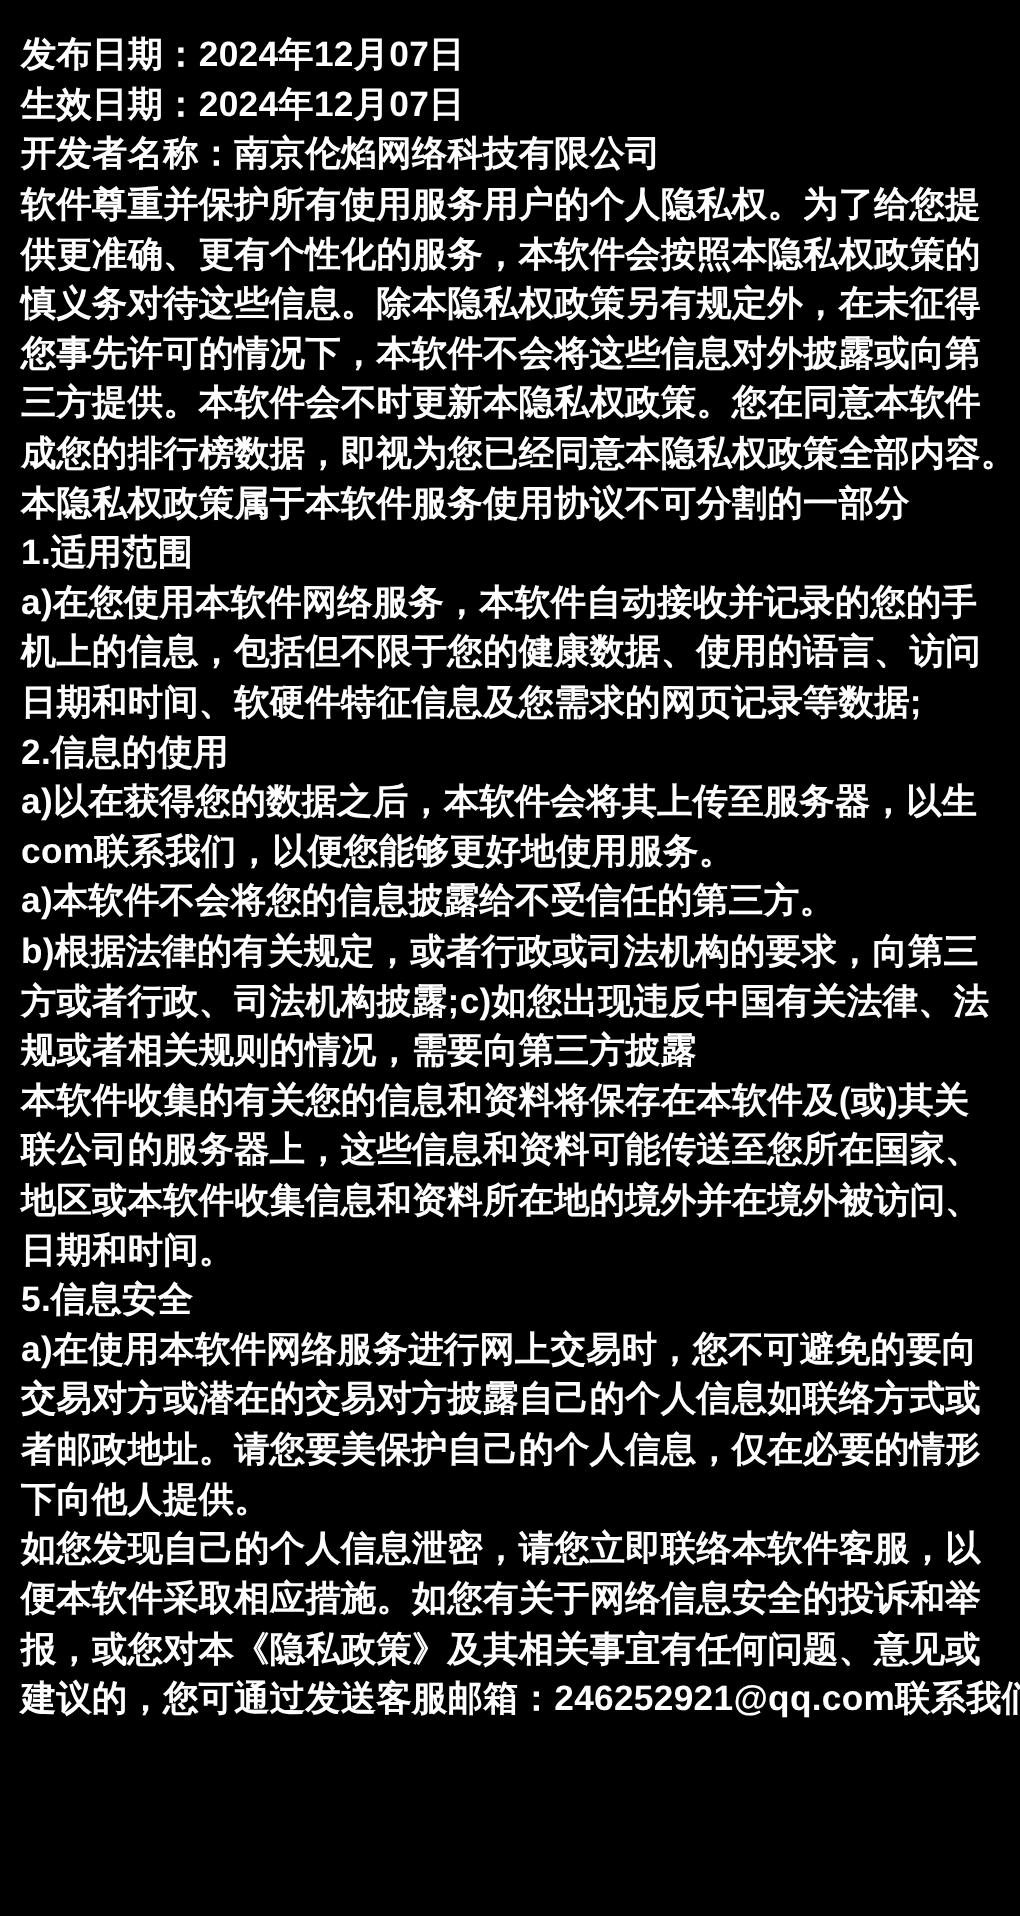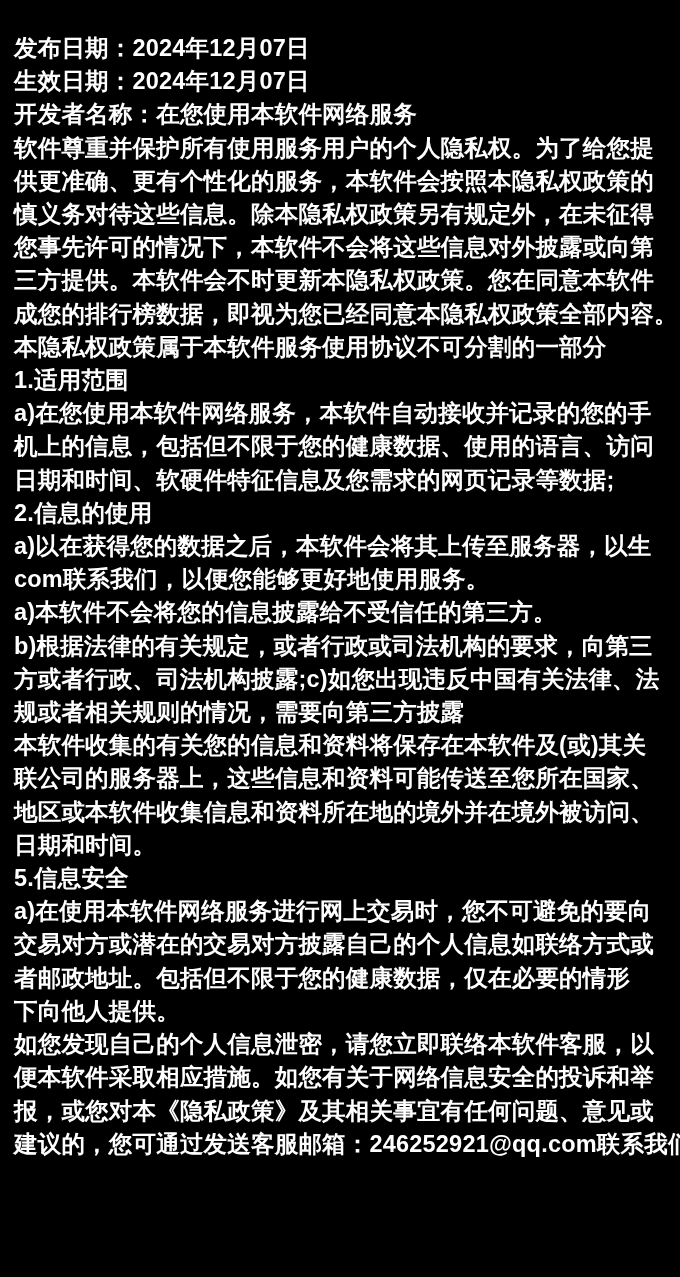--- a/index.html
+++ b/index.html
@@ -9,40 +9,40 @@
   }
   body {
     width: 680px;
     height: 1277px;
     overflow: hidden;
   }
   .doc {
     box-sizing: border-box;
     width: 680px;
     height: 1277px;
-    padding: 32px 10px 0 14px;
+    padding: 20px 10px 0 14px;
     background: #000000;
     color: #ffffff;
     font-family: "Liberation Sans", "DejaVu Sans", sans-serif;
     font-weight: bold;
     font-size: 23.5px;
     line-height: 33.2px;
   }
   .line {
     white-space: nowrap;
     letter-spacing: 0.2px;
   }
 </style>
 </head>
 <body>
 
 <div class="doc" id="privacy-doc">
     <div class="line">发布日期：2024年12月07日</div>
     <div class="line">生效日期：2024年12月07日</div>
-    <div class="line">开发者名称：在您使用本软件网络服务</div>
+    <div class="line">开发者名称：南京伦焰网络科技有限公司</div>
     <div class="line">软件尊重并保护所有使用服务用户的个人隐私权。为了给您提</div>
     <div class="line">供更准确、更有个性化的服务，本软件会按照本隐私权政策的</div>
     <div class="line">慎义务对待这些信息。除本隐私权政策另有规定外，在未征得</div>
     <div class="line">您事先许可的情况下，本软件不会将这些信息对外披露或向第</div>
     <div class="line">三方提供。本软件会不时更新本隐私权政策。您在同意本软件</div>
     <div class="line">成您的排行榜数据，即视为您已经同意本隐私权政策全部内容。</div>
     <div class="line">本隐私权政策属于本软件服务使用协议不可分割的一部分</div>
     <div class="line">1.适用范围</div>
     <div class="line">a)在您使用本软件网络服务，本软件自动接收并记录的您的手</div>
     <div class="line">机上的信息，包括但不限于您的健康数据、使用的语言、访问</div>
@@ -54,19 +54,19 @@
     <div class="line">b)根据法律的有关规定，或者行政或司法机构的要求，向第三</div>
     <div class="line">方或者行政、司法机构披露;c)如您出现违反中国有关法律、法</div>
     <div class="line">规或者相关规则的情况，需要向第三方披露</div>
     <div class="line">本软件收集的有关您的信息和资料将保存在本软件及(或)其关</div>
     <div class="line">联公司的服务器上，这些信息和资料可能传送至您所在国家、</div>
     <div class="line">地区或本软件收集信息和资料所在地的境外并在境外被访问、</div>
     <div class="line">日期和时间。</div>
     <div class="line">5.信息安全</div>
     <div class="line">a)在使用本软件网络服务进行网上交易时，您不可避免的要向</div>
     <div class="line">交易对方或潜在的交易对方披露自己的个人信息如联络方式或</div>
-    <div class="line">者邮政地址。包括但不限于您的健康数据，仅在必要的情形</div>
+    <div class="line">者邮政地址。请您要美保护自己的个人信息，仅在必要的情形</div>
     <div class="line">下向他人提供。</div>
     <div class="line">如您发现自己的个人信息泄密，请您立即联络本软件客服，以</div>
     <div class="line">便本软件采取相应措施。如您有关于网络信息安全的投诉和举</div>
     <div class="line">报，或您对本《隐私政策》及其相关事宜有任何问题、意见或</div>
     <div class="line">建议的，您可通过发送客服邮箱：246252921@qq.com联系我们。</div>
   </div>
 
 </body></html>

